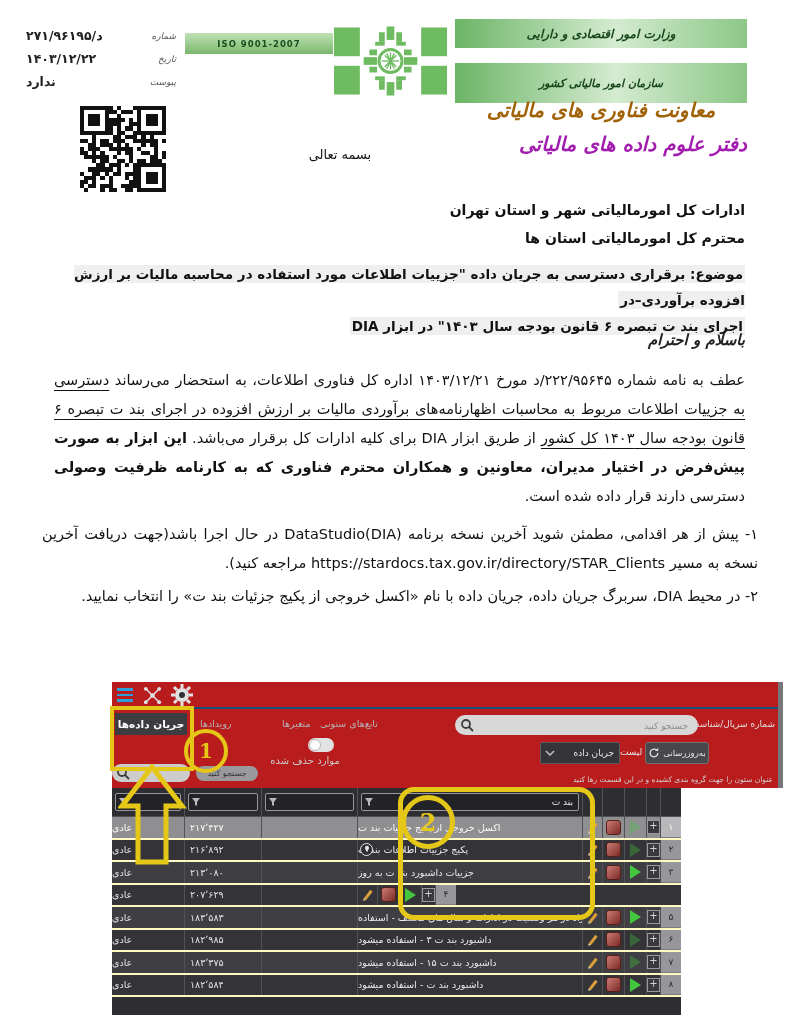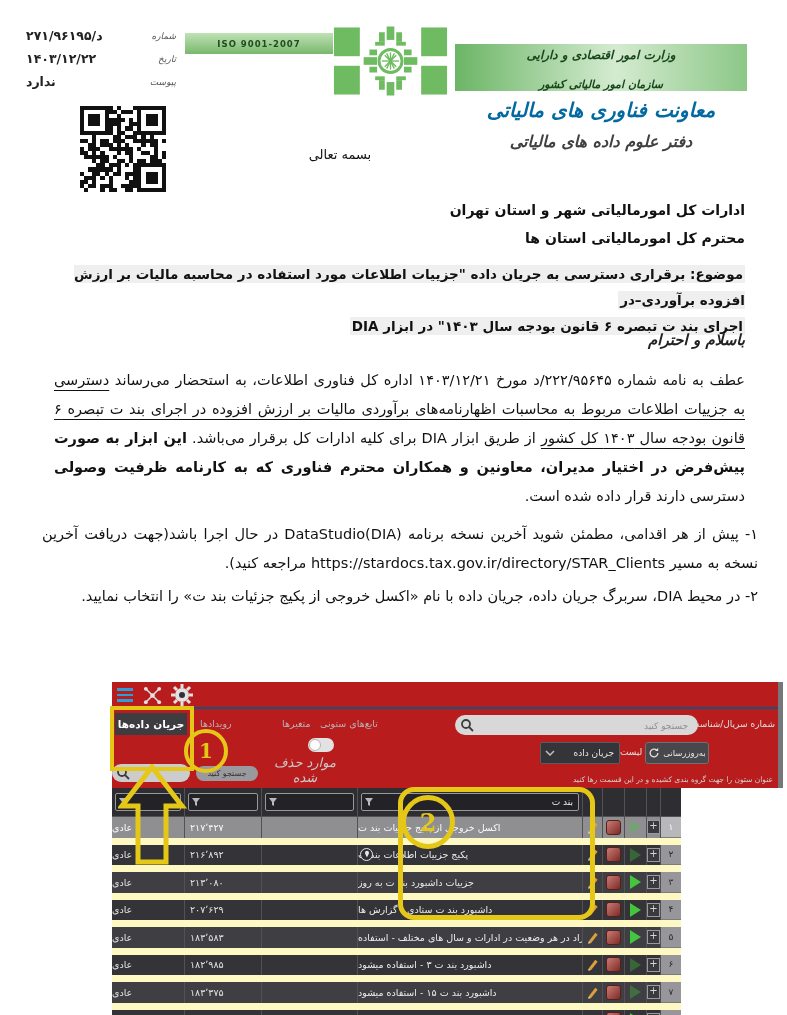--- a/index.html
+++ b/index.html
@@ -18,27 +18,27 @@
      display:flex;align-items:center;justify-content:center;
      color:#f7ef3c;font-size:10px;font-weight:bold;text-shadow:0 0 1px #2c5e2a;}
   .banner-iso{margin-top:3px;height:21px;background:linear-gradient(180deg,#bfe2b5,#79b76d);
      display:flex;align-items:center;justify-content:center;color:#1e4d1e;font-size:8.5px;font-weight:bold;
      letter-spacing:1px;direction:ltr;}
 
   .emblem{left:333px;top:24px;width:115px;height:74px;}
 
   .minbar{left:455px;width:292px;background:linear-gradient(90deg,#6cb566,#d4ebd0 55%,#8cc787);
      display:flex;align-items:center;justify-content:center;}
-  .minbar1{top:44px;height:21px;}
-  .minbar2{top:63px;height:28px;align-items:flex-end;}
+  .minbar1{top:19px;height:29px;}
+  .minbar2{top:63px;height:40px;}
   .nastaliq{font-family:"DejaVu Serif",serif;font-style:italic;font-weight:bold;}
   .minbar .t{font-size:12px;color:#17471a;}
   .minbar2 .t{font-size:11px;}
-  .deputy{left:455px;top:98px;width:292px;text-align:center;font-size:20px;color:#0369a1;}
-  .office{left:455px;top:132px;width:292px;text-align:center;font-size:16px;color:#404040;}
+  .deputy{left:455px;top:98px;width:292px;text-align:center;font-size:20px;color:#a16207;}
+  .office{left:455px;top:132px;width:292px;text-align:right;font-size:20px;color:#a21caf;}
 
   .qr{left:80px;top:106px;width:86px;height:86px;background:#fff;
       display:grid;grid-template-columns:repeat(21,1fr);grid-template-rows:repeat(21,1fr);}
   .qr div{background:#fff;} .qr div.qb{background:#111;}
 
   .bismillah{left:290px;top:147px;width:100px;text-align:center;font-size:13px;font-weight:normal;}
 
   .recipients{right:42px;top:196px;text-align:right;font-size:14px;font-weight:bold;line-height:28px;}
   .subject{right:42px;left:42px;top:261px;font-size:13.5px;font-weight:bold;line-height:26px;text-align:right;}
   .subject span{background:#efefef;padding:1px 2px;}
@@ -76,21 +76,21 @@
      color:#e8e8e8;font-size:8.5px;cursor:pointer;}
   .list-label{position:absolute;left:508px;top:65px;font-size:9px;color:#e0e0e0;}
   .dropdown{position:absolute;left:428px;top:60px;width:78px;height:20px;background:#353539;border:1px solid #5c5c60;
      border-radius:2px;color:#e8e8e8;font-size:9px;}
   .dropdown .val{position:absolute;right:5px;top:5px;}
   .dropdown svg{position:absolute;left:4px;top:7px;}
 
   .toggle{position:absolute;left:196px;top:56px;width:26px;height:14px;background:#e2e2e2;border-radius:7px;}
   .toggle .knob{position:absolute;left:1px;top:1px;width:12px;height:12px;border-radius:50%;background:#fcfcfc;
      border:1px solid #b5b5b5;box-sizing:border-box;}
-  .toggle-label{position:absolute;left:150px;top:73px;width:86px;text-align:center;font-size:13px;color:#c9c9c9;font-style:italic;}
+  .toggle-label{position:absolute;left:150px;top:73px;width:86px;text-align:center;font-size:10px;color:#c9c9c9;}
 
   .left-pill{position:absolute;left:0px;top:82px;width:78px;height:18px;background:#cccccc;border-radius:9px;}
   .left-pill svg{position:absolute;left:4px;top:2px;}
   .left-pill input{position:absolute;right:6px;top:0;width:52px;height:18px;background:transparent;border:none;outline:none;
      font-size:9px;font-family:inherit;}
   .search-btn{position:absolute;left:84px;top:84px;width:62px;height:15px;background:#9a9a9e;border-radius:8px;
      color:#333;font-size:8px;display:flex;align-items:center;justify-content:center;cursor:pointer;}
   .group-hint{position:absolute;right:10px;top:93px;font-size:7.5px;color:#d0d0d0;}
 
   
@@ -100,21 +100,21 @@
   .c-status{width:73px;} .c-serial{width:77px;} .c-empty{width:96px;} .c-name{width:225px;}
   .c-pencil{width:20px;} .c-red{width:22px;} .c-play{width:22px;} .c-plus{width:14px;} .c-gut{width:20px;border-right:none;}
   .thead{height:26px;background:#2e2e32;border-bottom:1px solid #515156;}
   .thead .c{display:flex;align-items:center;justify-content:center;color:#d5d5d5;font-size:9.5px;}
   .tfilter{height:28px;background:#2e2e32;border-bottom:1px solid #515156;}
   .fbox{position:absolute;left:3px;right:3px;top:5px;height:16px;background:#232327;border:1px solid #98989c;
      border-radius:2px;}
   .fbox svg{position:absolute;left:2px;top:3px;}
   .fbox input{position:absolute;right:3px;top:0;left:14px;height:14px;background:transparent;border:none;outline:none;
      color:#eee;font-size:9px;text-align:right;direction:rtl;font-family:inherit;}
-  .drow{height:20.5px;border-bottom:7px solid #fef9c3;cursor:pointer;}
+  .drow{height:20.5px;border-bottom:2px solid #fef9c3;cursor:pointer;}
   .drow.odd{background:#3f3f43;} .drow.even{background:#343438;}
   .drow.sel{background:#8f8f92;}
   .drow .c{display:flex;align-items:center;}
   .cell-status{justify-content:flex-end;padding-right:6px;color:#e3e3e3;font-size:9.5px;direction:rtl;}
   .cell-serial{justify-content:flex-start;padding-left:5px;color:#e3e3e3;font-size:9.5px;direction:ltr;}
   .cell-name{justify-content:flex-end;padding-right:4px;color:#ededed;font-size:9.5px;direction:rtl;white-space:nowrap;}
   .drow.sel .c{color:#fafafa;}
   .cell-icon{justify-content:center;}
   .stop-btn{width:13px;height:13px;border-radius:3px;background:linear-gradient(135deg,#cb7c74,#7c2a26);
      border:1px solid #55201c;}
@@ -881,24 +881,20 @@
             </div>
     <div class="c c-plus cell-icon">
               <div class="plus-box"></div>
             </div>
     <div class="c c-gut gut-cell">۳</div>
   </div>
           <div class="trow drow even">
     <div class="c c-status cell-status">عادی</div>
     <div class="c c-serial cell-serial">۲۰۷٬۶۲۹</div>
     <div class="c c-empty"></div>
-    <div class="c c-name cell-name">
-
-      <span>داشبورد بند ت ستادی - گزارش ها</span>
-    </div>
     <div class="c c-pencil cell-icon">
       <svg width="13" height="13" viewBox="0 0 14 14">
         <path d="M3 11 L10 2 L12.5 4 L5.5 13 Z" fill="#dba03b"></path>
         <path d="M3 11 L5.5 13 L2.2 13.6 Z" fill="#e8d9a0"></path>
       </svg>
     </div>
     <div class="c c-red cell-icon">
               <div class="stop-btn"></div>
             </div>
     <div class="c c-play cell-icon">

